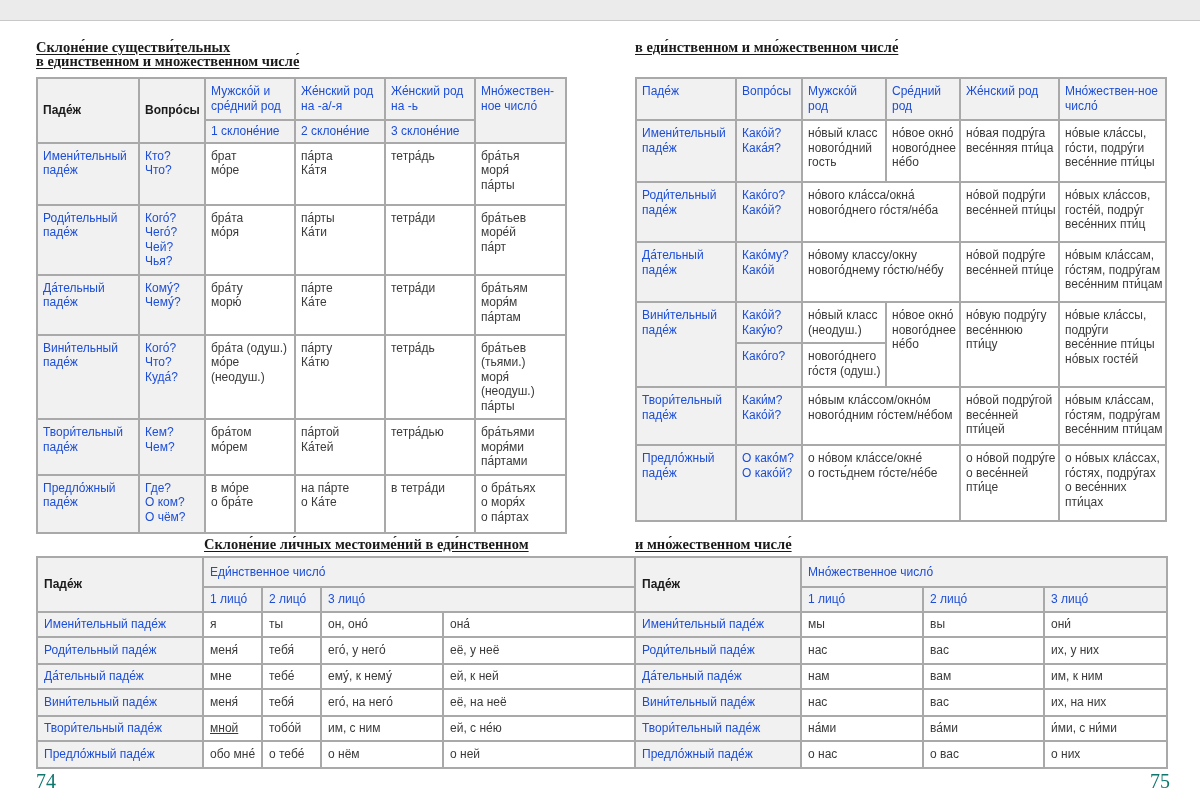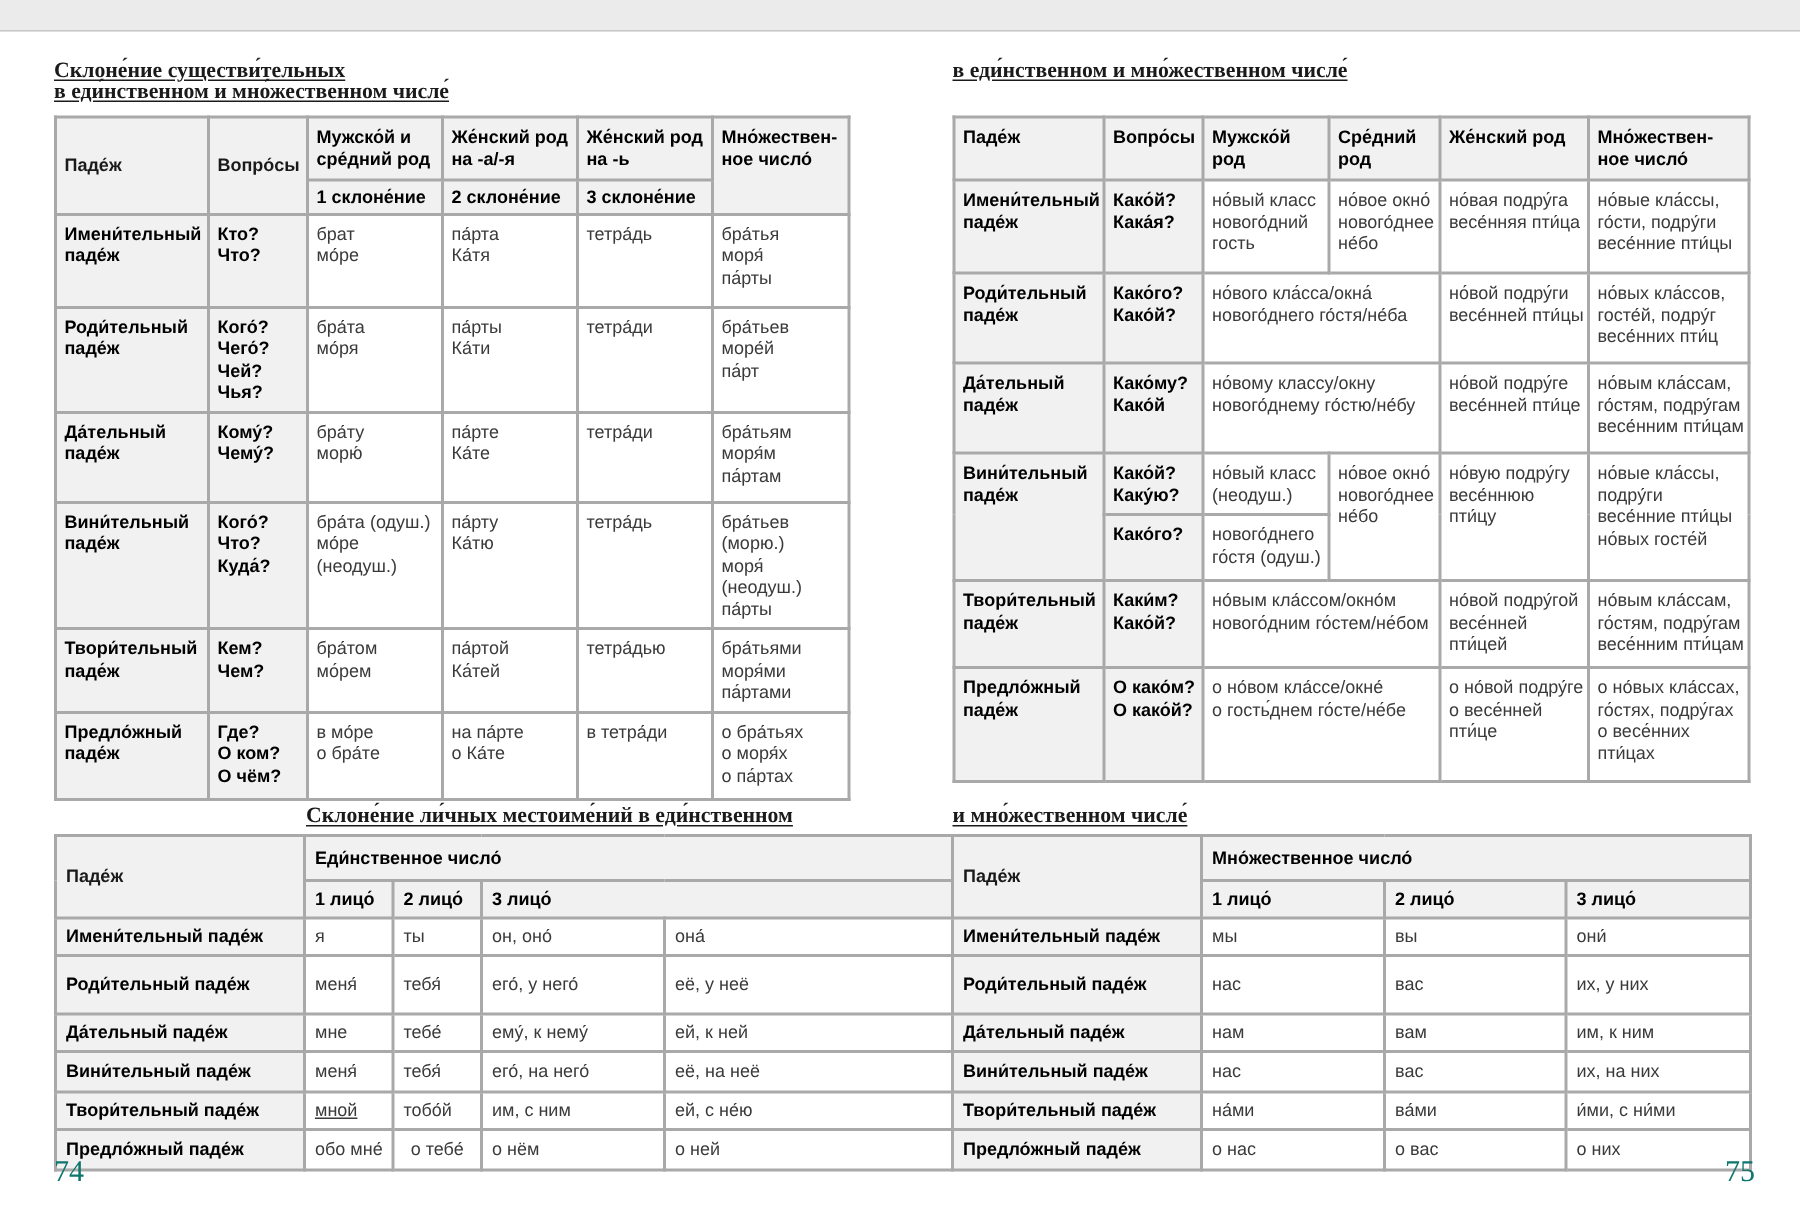--- a/index.html
+++ b/index.html
@@ -22,21 +22,21 @@
   }
   .title div { margin: 0; }
   table {
     position: absolute; border-collapse: collapse; table-layout: fixed;
     font-size: 12px; line-height: 14.5px;
   }
   td, th {
     border: 2px solid #a9a9a9; vertical-align: top; text-align: left;
     padding: 5px 5px 5px 5px; font-weight: normal; color: #3a3a3a;
   }
-  .hd { background: #f1f1f1; font-weight: bold; color: #000000; }
+  .hd { background: #f1f1f1; font-weight: normal; color: #1d4ed8; }
   .hdv { background: #f1f1f1; font-weight: bold; color: #1a1a1a; vertical-align: middle; }
   .cell-line { display: block; white-space: nowrap; }
   .pg {
     position: absolute; top: 770px;
     font-family: "Liberation Serif", "DejaVu Serif", serif;
     font-size: 20px; color: #0f766e;
   }
   #t1 { left: 36px; top: 77px; width: 529px; }
   #t2 { left: 635px; top: 77px; width: 530px; }
   #t3 { left: 36px; top: 556px; width: 1130px; }
@@ -176,21 +176,21 @@
         </td>
         <td>
           <span class="cell-line">па́рту</span>
           <span class="cell-line">Ка́тю</span>
         </td>
         <td>
           <span class="cell-line">тетра́дь</span>
         </td>
         <td>
           <span class="cell-line">бра́тьев</span>
-          <span class="cell-line">(морю.)</span>
+          <span class="cell-line">(тьями.)</span>
           <span class="cell-line">моря́</span>
           <span class="cell-line">(неодуш.)</span>
           <span class="cell-line">па́рты</span>
         </td>
       </tr>
       <tr style="height: 53px;">
         <td class="hd">
           <span class="cell-line">Твори́тельный</span>
           <span class="cell-line">паде́ж</span>
         </td>
@@ -475,21 +475,21 @@
         <td class="hd" style="vertical-align: middle;">Имени́тельный паде́ж</td>
         <td style="vertical-align: middle;">я</td>
         <td style="vertical-align: middle;">ты</td>
         <td style="vertical-align: middle;">он, оно́</td>
         <td style="vertical-align: middle;">она́</td>
         <td class="hd" style="vertical-align: middle;">Имени́тельный паде́ж</td>
         <td style="vertical-align: middle;">мы</td>
         <td style="vertical-align: middle;">вы</td>
         <td style="vertical-align: middle;">они́</td>
       </tr>
-      <tr style="height: 39px;">
+      <tr style="height: 27px;">
         <td class="hd" style="vertical-align: middle;">Роди́тельный паде́ж</td>
         <td style="vertical-align: middle;">меня́</td>
         <td style="vertical-align: middle;">тебя́</td>
         <td style="vertical-align: middle;">его́, у него́</td>
         <td style="vertical-align: middle;">её, у неё</td>
         <td class="hd" style="vertical-align: middle;">Роди́тельный паде́ж</td>
         <td style="vertical-align: middle;">нас</td>
         <td style="vertical-align: middle;">вас</td>
         <td style="vertical-align: middle;">их, у них</td>
       </tr>
@@ -522,21 +522,21 @@
         <td style="vertical-align: middle;">им, с ним</td>
         <td style="vertical-align: middle;">ей, с не́ю</td>
         <td class="hd" style="vertical-align: middle;">Твори́тельный паде́ж</td>
         <td style="vertical-align: middle;">на́ми</td>
         <td style="vertical-align: middle;">ва́ми</td>
         <td style="vertical-align: middle;">и́ми, с ни́ми</td>
       </tr>
       <tr style="height: 27px;">
         <td class="hd" style="vertical-align: middle;">Предло́жный паде́ж</td>
         <td style="vertical-align: middle;">обо мне́</td>
-        <td style="vertical-align: middle; text-align: center;">о тебе́</td>
+        <td style="vertical-align: middle;">о тебе́</td>
         <td style="vertical-align: middle;">о нём</td>
         <td style="vertical-align: middle;">о ней</td>
         <td class="hd" style="vertical-align: middle;">Предло́жный паде́ж</td>
         <td style="vertical-align: middle;">о нас</td>
         <td style="vertical-align: middle;">о вас</td>
         <td style="vertical-align: middle;">о них</td>
       </tr>
     </tbody>
 </table>
 

